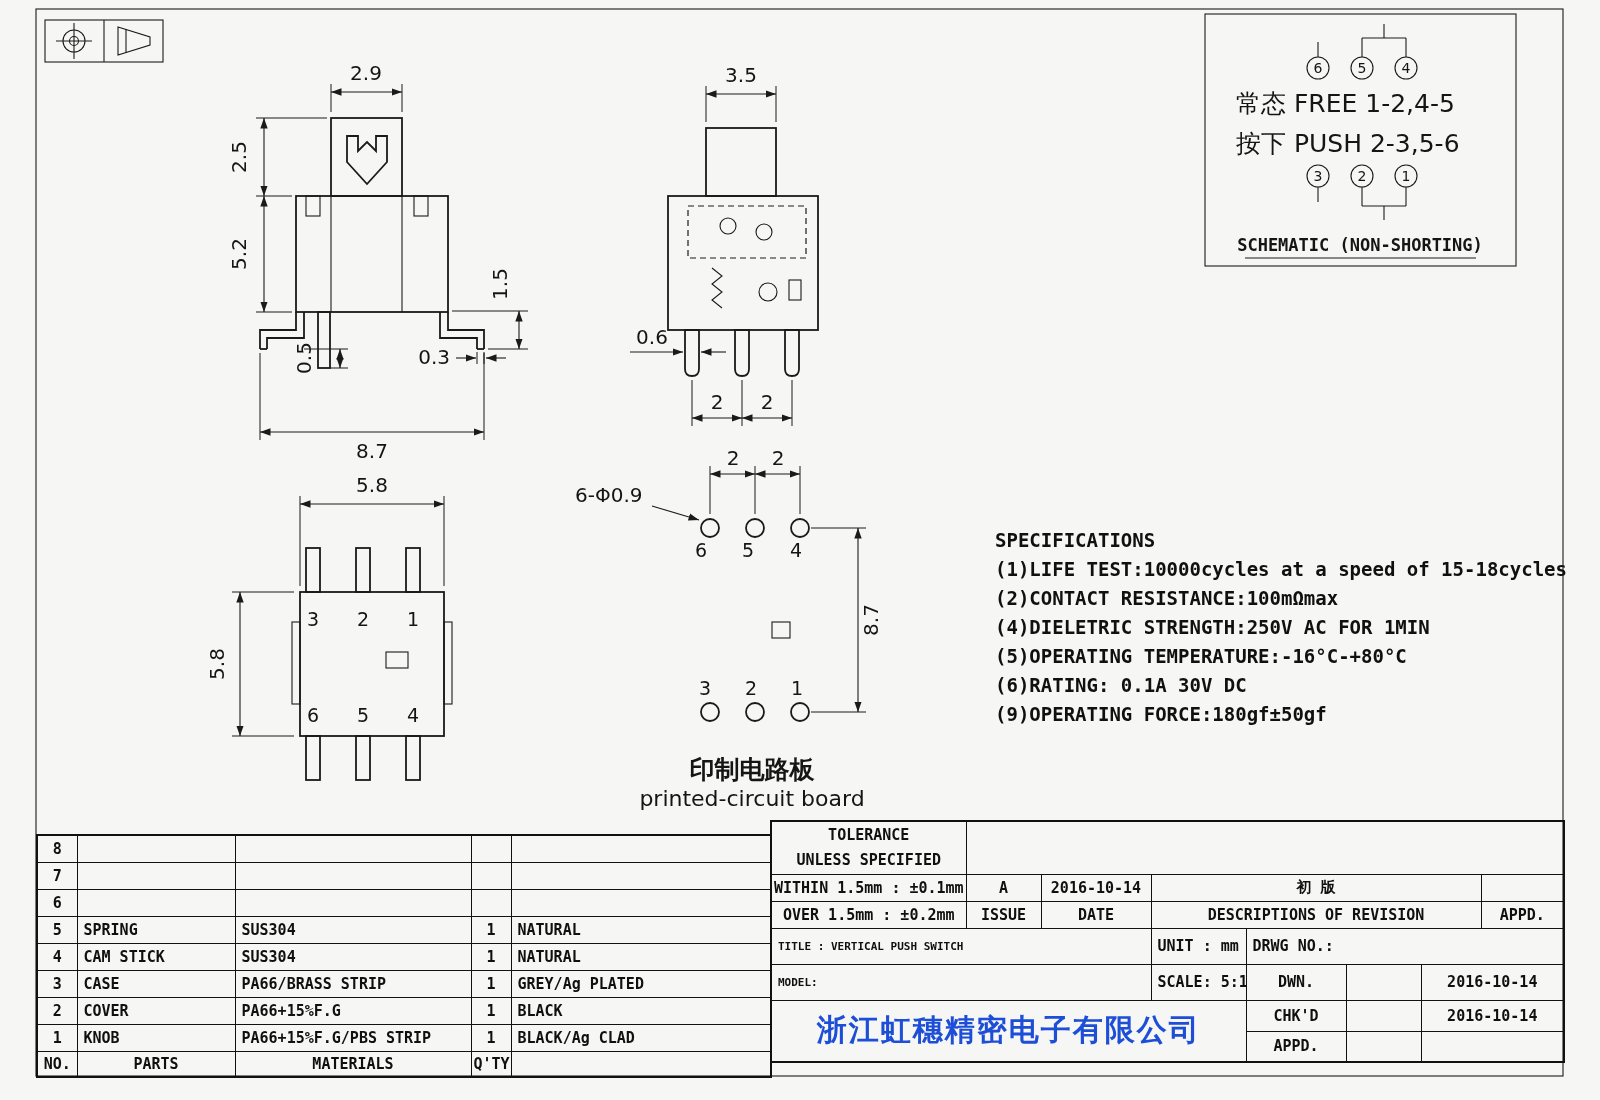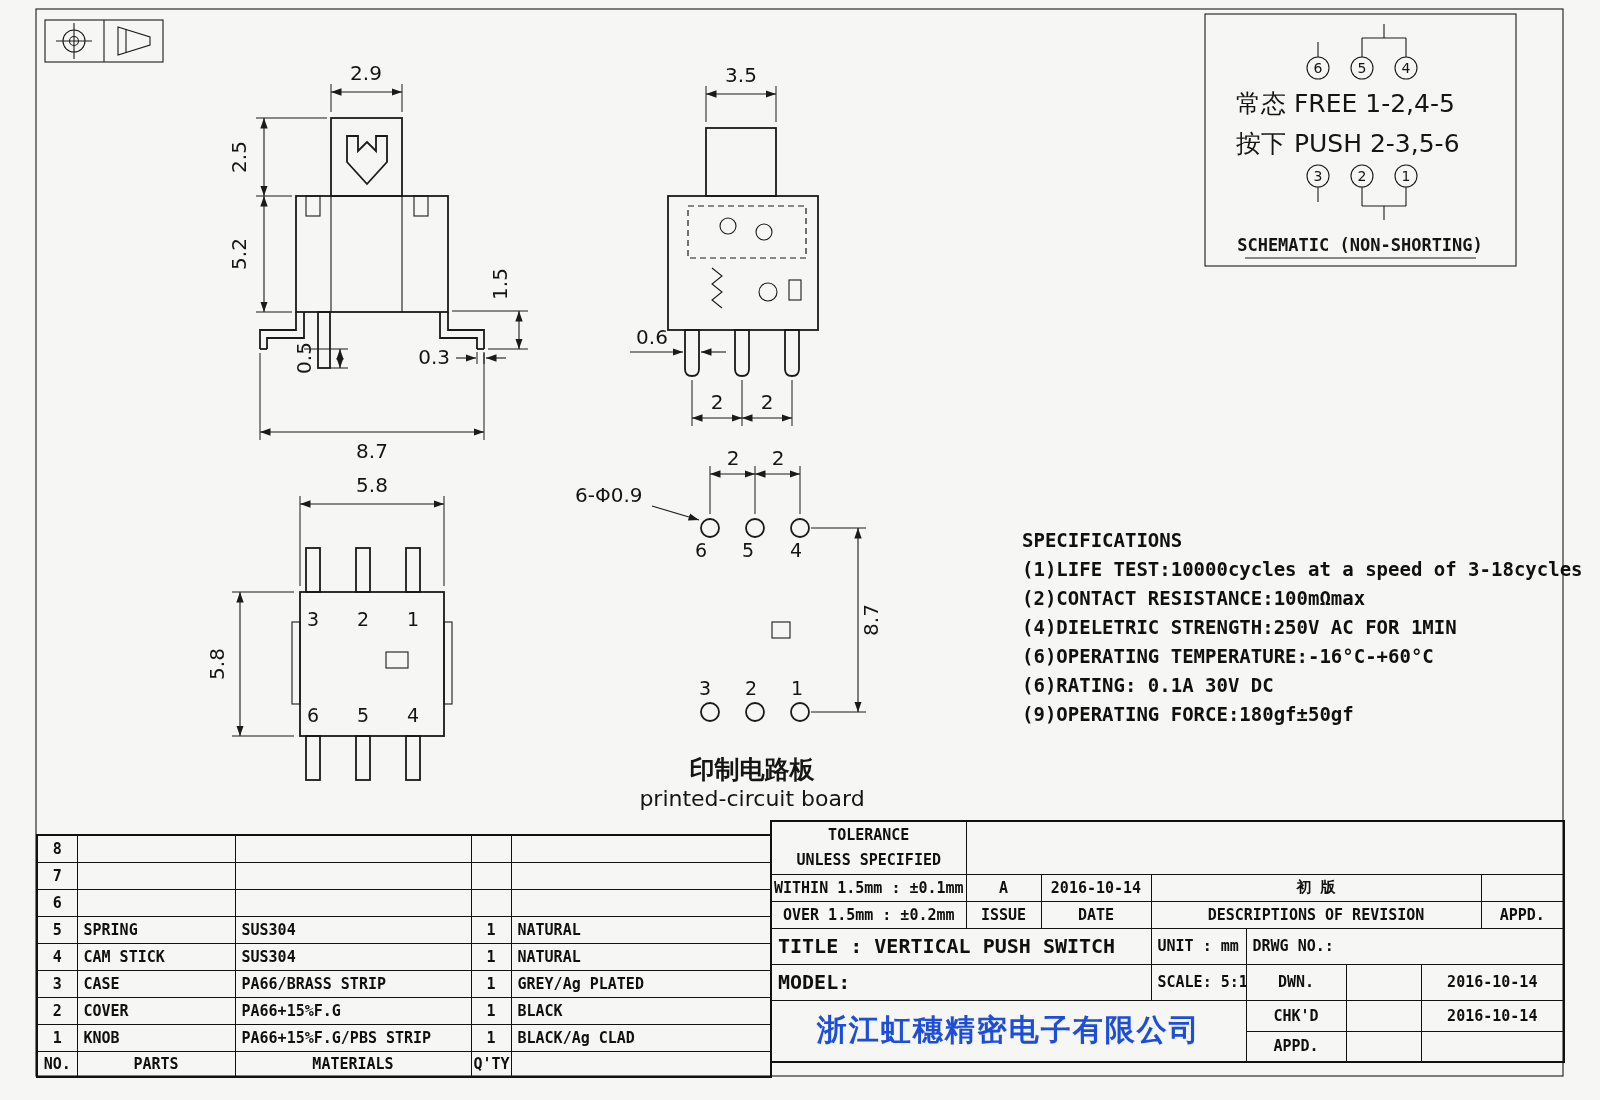--- a/index.html
+++ b/index.html
@@ -13,27 +13,27 @@
   .dim{stroke:#1a1a1a;stroke-width:1.1;fill:none;}
   .ext{stroke:#1a1a1a;stroke-width:1;fill:none;}
   .dimtxt{font:20px "DejaVu Sans",sans-serif;}
   .pintxt{font:19px "DejaVu Sans",sans-serif;}
   .schpin{font:14px "DejaVu Sans",sans-serif;}
   .schtxt{font:25px "DejaVu Sans",sans-serif;}
   .schcap{font:bold 17px "DejaVu Sans Mono","Liberation Mono",monospace;}
   .capcn{font:bold 25px "DejaVu Sans",sans-serif;}
   .capen{font:22px "DejaVu Sans",sans-serif;}
   .specs{position:absolute;left:995px;top:526px;white-space:nowrap;
-         font:bold 19px "DejaVu Sans Mono","Liberation Mono",monospace;line-height:29px;color:#101010;margin-left:27px;}
+         font:bold 19px "DejaVu Sans Mono","Liberation Mono",monospace;line-height:29px;color:#101010;}
   .tbl{position:absolute;border-collapse:collapse;table-layout:fixed;
        font:bold 15px "DejaVu Sans Mono","Liberation Mono",monospace;color:#101010;
        border:2px solid #111;background:transparent;}
   .tbl td{border:1.5px solid #111;padding:0 6px;overflow:hidden;white-space:nowrap;}
   .tbl td.c{text-align:center;padding:0 2px;}
-  .tbl td.lg{font-size:20px;}
+  .tbl td.lg{font-size:11px;}
   .tol div{line-height:25px;text-align:center;}
   td.company{color:#1d4ed8;font:bold 30px "DejaVu Sans",sans-serif;text-align:center;letter-spacing:2px;}
 </style>
 </head>
 <body>
 
 <div class="page">
 
 <svg width="1600" height="1100" viewBox="0 0 1600 1100">
   <defs>
@@ -236,24 +236,24 @@
 
     <text x="1236" y="112" class="schtxt">常态 FREE 1-2,4-5</text>
     <text x="1236" y="152" class="schtxt">按下 PUSH 2-3,5-6</text>
     <text x="1360" y="251" text-anchor="middle" class="schcap">SCHEMATIC (NON-SHORTING)</text>
     <line x1="1245" y1="258" x2="1476" y2="258" class="thin"></line>
   </g>
 </svg>
 
 <div class="specs">
   <div>SPECIFICATIONS</div>
-  <div>(1)LIFE TEST:10000cycles at a speed of 3-18cycles</div>
+  <div>(1)LIFE TEST:10000cycles at a speed of 15-18cycles</div>
   <div>(2)CONTACT RESISTANCE:100mΩmax</div>
   <div>(4)DIELETRIC STRENGTH:250V AC FOR 1MIN</div>
-  <div>(6)OPERATING TEMPERATURE:-16°C-+60°C</div>
+  <div>(5)OPERATING TEMPERATURE:-16°C-+80°C</div>
   <div>(6)RATING: 0.1A 30V DC</div>
   <div>(9)OPERATING FORCE:180gf±50gf</div>
 </div>
 
 <table class="tbl" style="left:36px;top:834px;width:734px;">
   <colgroup>
         <col style="width:40px">
         <col style="width:158px">
         <col style="width:236px">
         <col style="width:40px">

